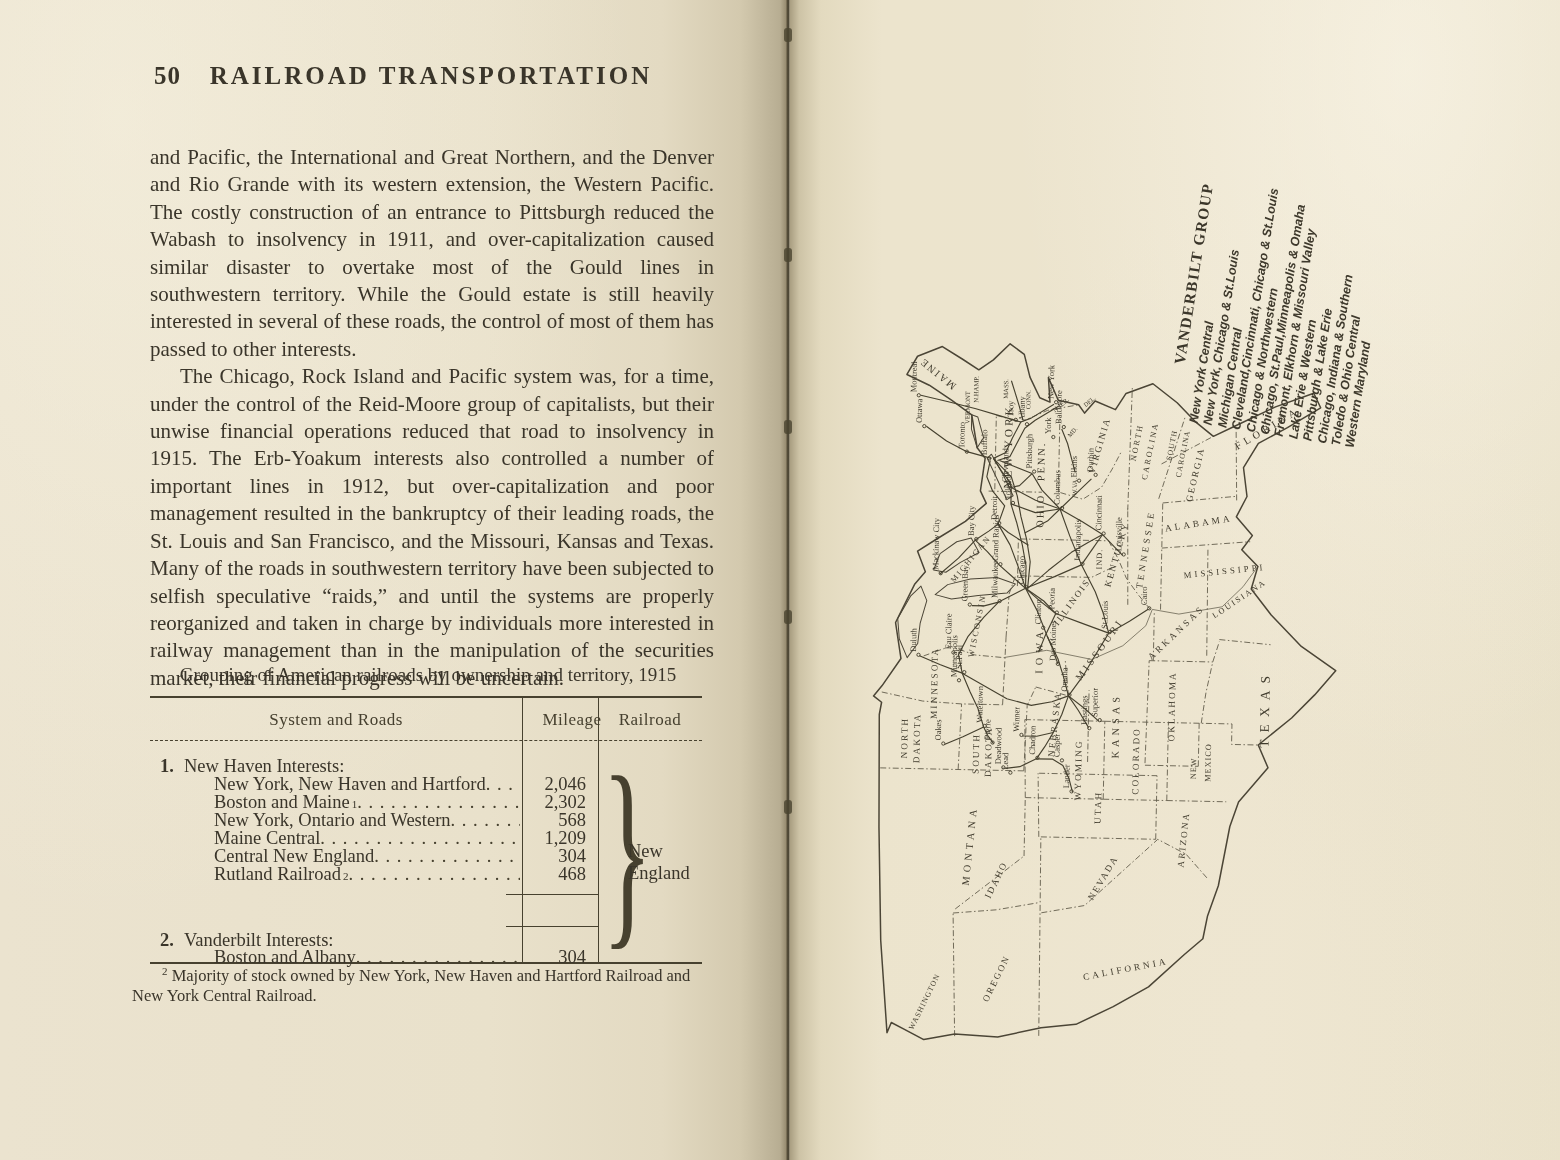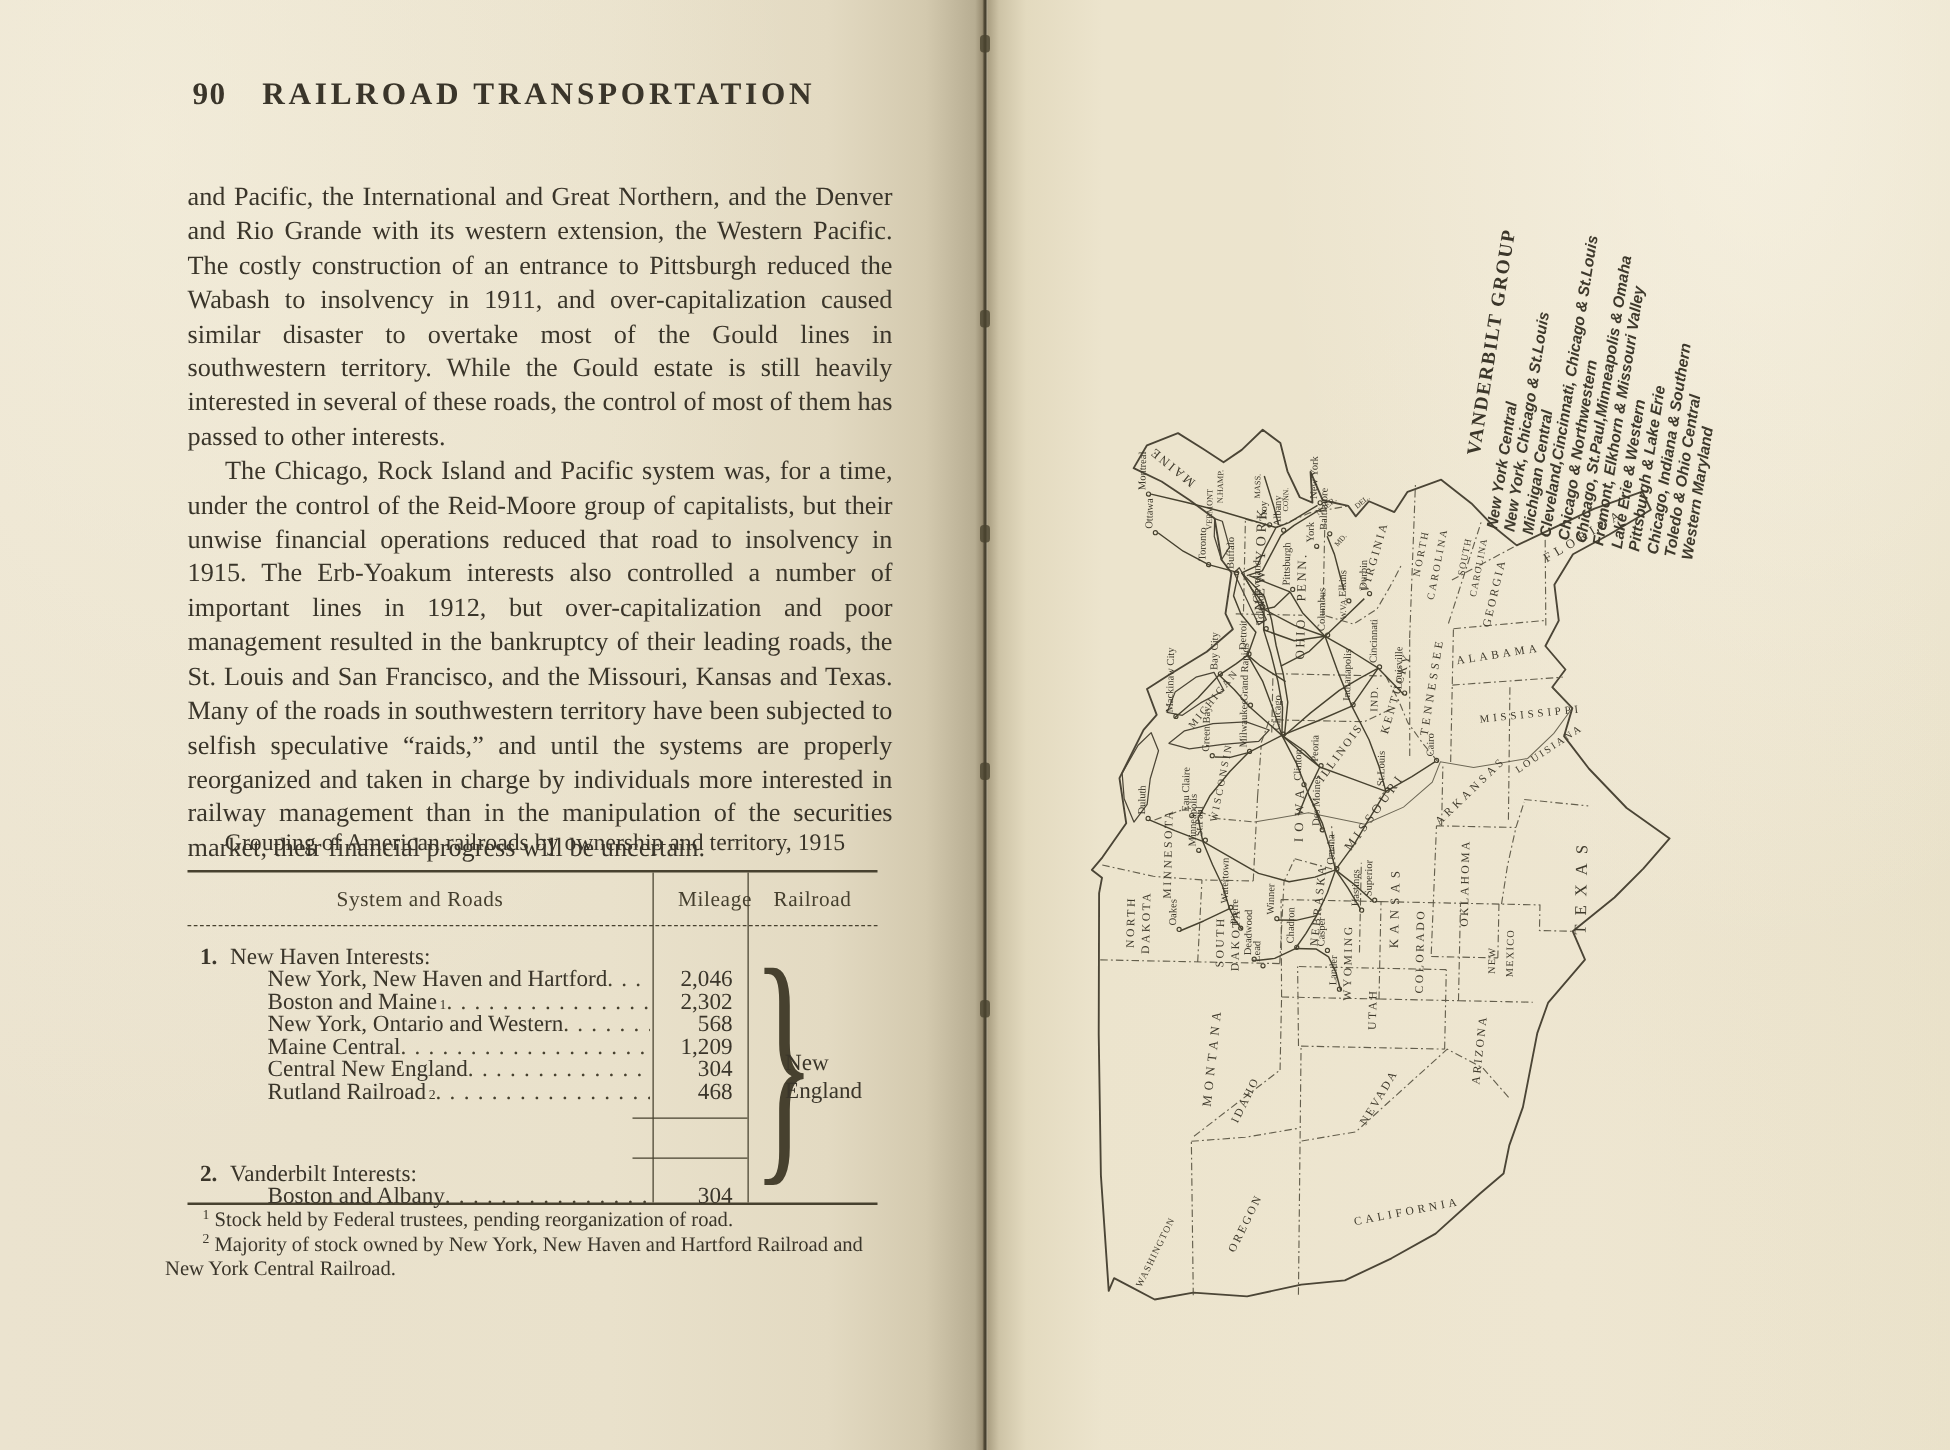--- a/index.html
+++ b/index.html
@@ -85,21 +85,21 @@
   #legend-title{font-family:"Liberation Serif",serif;font-weight:bold;font-size:15.5px;
     letter-spacing:1.5px;color:#3b362a;padding-left:56px;margin-bottom:7px;}
   .legend-item{font-family:"Liberation Sans",sans-serif;font-style:italic;font-weight:bold;
     font-size:12.5px;line-height:14.4px;color:#3e392c;}
 </style>
 </head>
 <body>
 
 <div id="left-page" class="page">
   <div id="page-head">
-    <span id="page-number">90</span>
+    <span id="page-number">50</span>
     <span id="running-title">RAILROAD TRANSPORTATION</span>
   </div>
 
   <div id="body-text">
     <p>and Pacific, the International and Great Northern, and the Denver and Rio Grande with its western extension, the Western Pacific.  The costly construction of an entrance to Pittsburgh reduced the Wabash to insolvency in 1911, and over-capitalization caused similar disaster to overtake most of the Gould lines in southwestern territory.  While the Gould estate is still heavily interested in several of these roads, the control of most of them has passed to other interests.</p>
     <p>The Chicago, Rock Island and Pacific system was, for a time, under the control of the Reid-Moore group of capitalists, but their unwise financial operations reduced that road to insolvency in 1915.  The Erb-Yoakum interests also controlled a number of important lines in 1912, but over-capitalization and poor management resulted in the bankruptcy of their leading roads, the St. Louis and San Francisco, and the Missouri, Kansas and Texas.  Many of the roads in southwestern territory have been subjected to selfish speculative “raids,” and until the systems are properly reorganized and taken in charge by individuals more interested in railway management than in the manipulation of the securities market, their financial progress will be uncertain.</p>
   </div>
 
   <div id="table-caption">Grouping of American railroads by ownership and territory, 1915</div>
 
@@ -168,21 +168,20 @@
         <span class="road">Boston and Albany</span>
         <span class="dots"></span>
         <span class="mileage">304</span>
     </div>
 
     <div id="territory-brace">}</div>
     <div id="territory-label">New England</div>
   </div>
 
   <div id="footnotes">
-    <p class="fnote"><sup class="fn">1</sup><span> Stock held by Federal trustees, pending reorganization of road.</span></p>
     <p class="fnote"><sup class="fn">2</sup><span> Majority of stock owned by New York, New Haven and Hartford Railroad and New York Central Railroad.</span></p>
   </div>
 </div>
 
 <div id="right-page" class="page">
   <div id="map-wrap">
     <svg id="map-svg" viewBox="0 0 500 780" xmlns="http://www.w3.org/2000/svg">
       <g id="map-rot" transform="translate(0,780) rotate(-90)">
         <path id="us-outline" d="
           M 30 42 L 120 34 L 230 30 L 340 28 L 352 30 L 358 22 L 368 30 L 395 48

